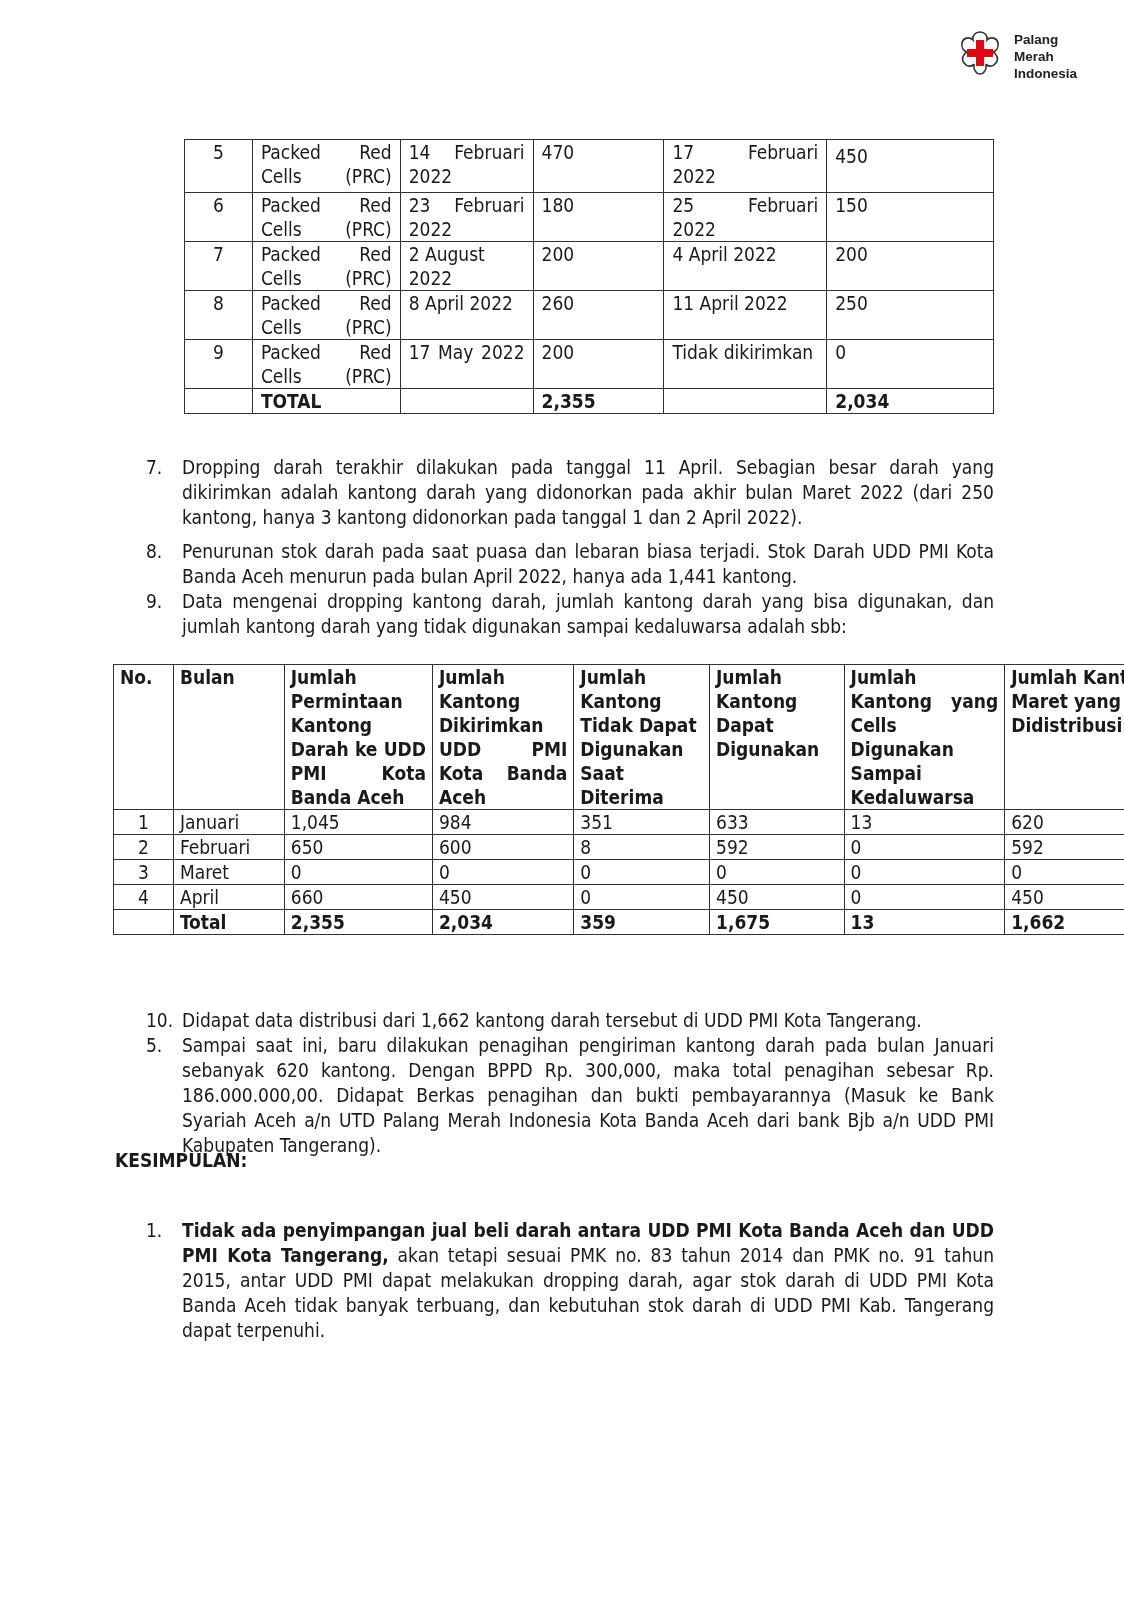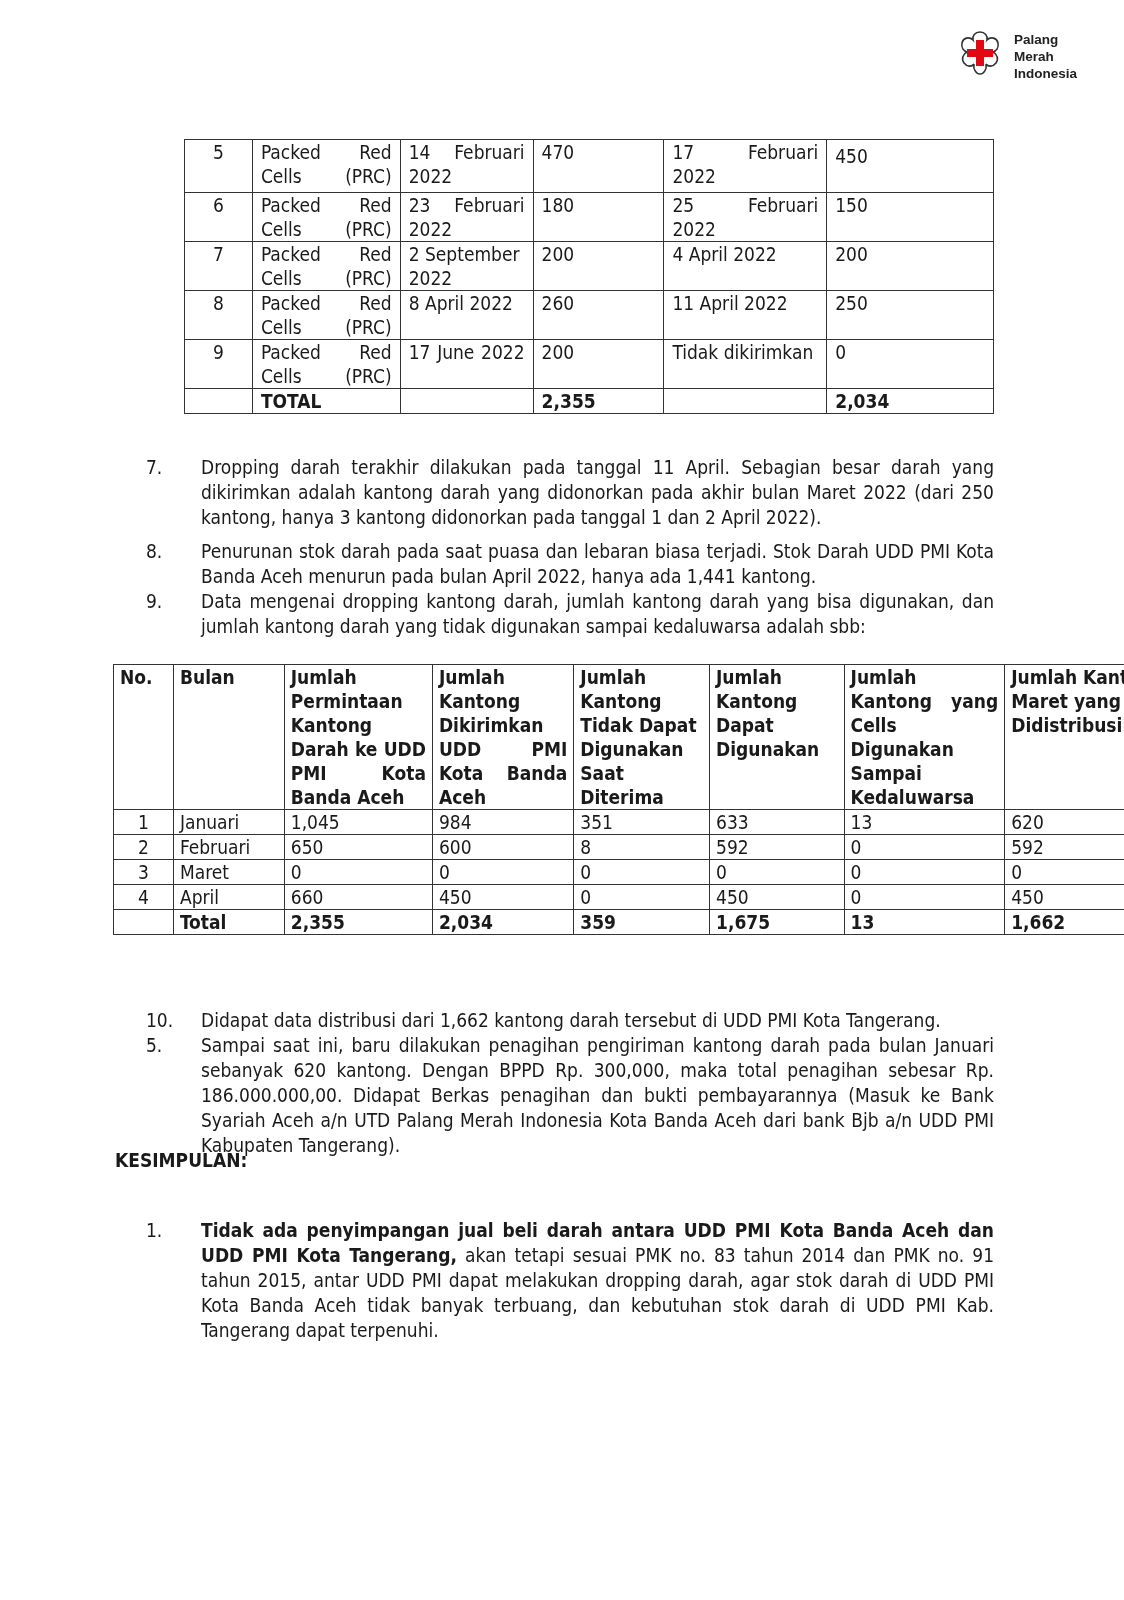--- a/index.html
+++ b/index.html
@@ -17,21 +17,21 @@
   .t1 tr.total td { height:24px; }
   .num { text-align:left; }
   .ctr { text-align:center; }
   .b { font-weight:bold; }
   .just { text-align:justify; text-align-last:justify; }
   .t2 { left:113px; top:664px; width:1080px; }
   .t2 th { text-align:left; font-weight:bold; padding:0 6px; }
   .t2 td { padding:0 6px; height:24px; }
   .para { position:absolute; left:146px; width:848px; font-size:19px; line-height:25px; }
   .para .n { position:absolute; left:0; }
-  .para .tx { margin-left:55px; text-align:justify; }
+  .para .tx { margin-left:36px; text-align:justify; }
   .h { position:absolute; left:115px; top:1149px; font-size:19px; font-weight:bold; }
 </style>
 </head>
 <body>
 
 <div class="logo">
   <svg viewBox="0 0 56 56">
     <path d="M28 6 C33 6 36 10 35 14 C39 10 45 12 46 17 C47 22 44 25 41 26 C45 28 47 33 44 37 C41 41 36 41 34 38 C35 43 32 48 28 48 C24 48 21 43 22 38 C20 41 15 41 12 37 C9 33 11 28 15 26 C12 25 9 22 10 17 C11 12 17 10 21 14 C20 10 23 6 28 6 Z" fill="none" stroke="#333" stroke-width="1.6"></path>
     <rect x="24" y="14" width="8" height="26" fill="#e30613"></rect>
     <rect x="15" y="23" width="26" height="8" fill="#e30613"></rect>
@@ -65,37 +65,37 @@
       <td class="ctr">6</td>
       <td class="just">Packed Red Cells (PRC)</td>
       <td class="just">23 Februari 2022</td>
       <td class="num">180</td>
       <td class="just">25 Februari 2022</td>
       <td class="num" style="padding-top:0">150</td>
     </tr>
     <tr>
       <td class="ctr">7</td>
       <td class="just">Packed Red Cells (PRC)</td>
-      <td>2 September 2022</td>
+      <td>2 August 2022</td>
       <td class="num">200</td>
       <td>4 April 2022</td>
       <td class="num">200</td>
     </tr>
     <tr>
       <td class="ctr">8</td>
       <td class="just">Packed Red Cells (PRC)</td>
       <td>8 April 2022</td>
       <td class="num">260</td>
       <td>11 April 2022</td>
       <td class="num">250</td>
     </tr>
     <tr>
       <td class="ctr">9</td>
       <td class="just">Packed Red Cells (PRC)</td>
-      <td class="just">17 June 2022</td>
+      <td class="just">17 May 2022</td>
       <td class="num">200</td>
       <td>Tidak dikirimkan</td>
       <td class="num">0</td>
     </tr>
     <tr class="total">
       <td></td>
       <td class="b">TOTAL</td>
       <td></td>
       <td class="num b">2,355</td>
       <td></td>

